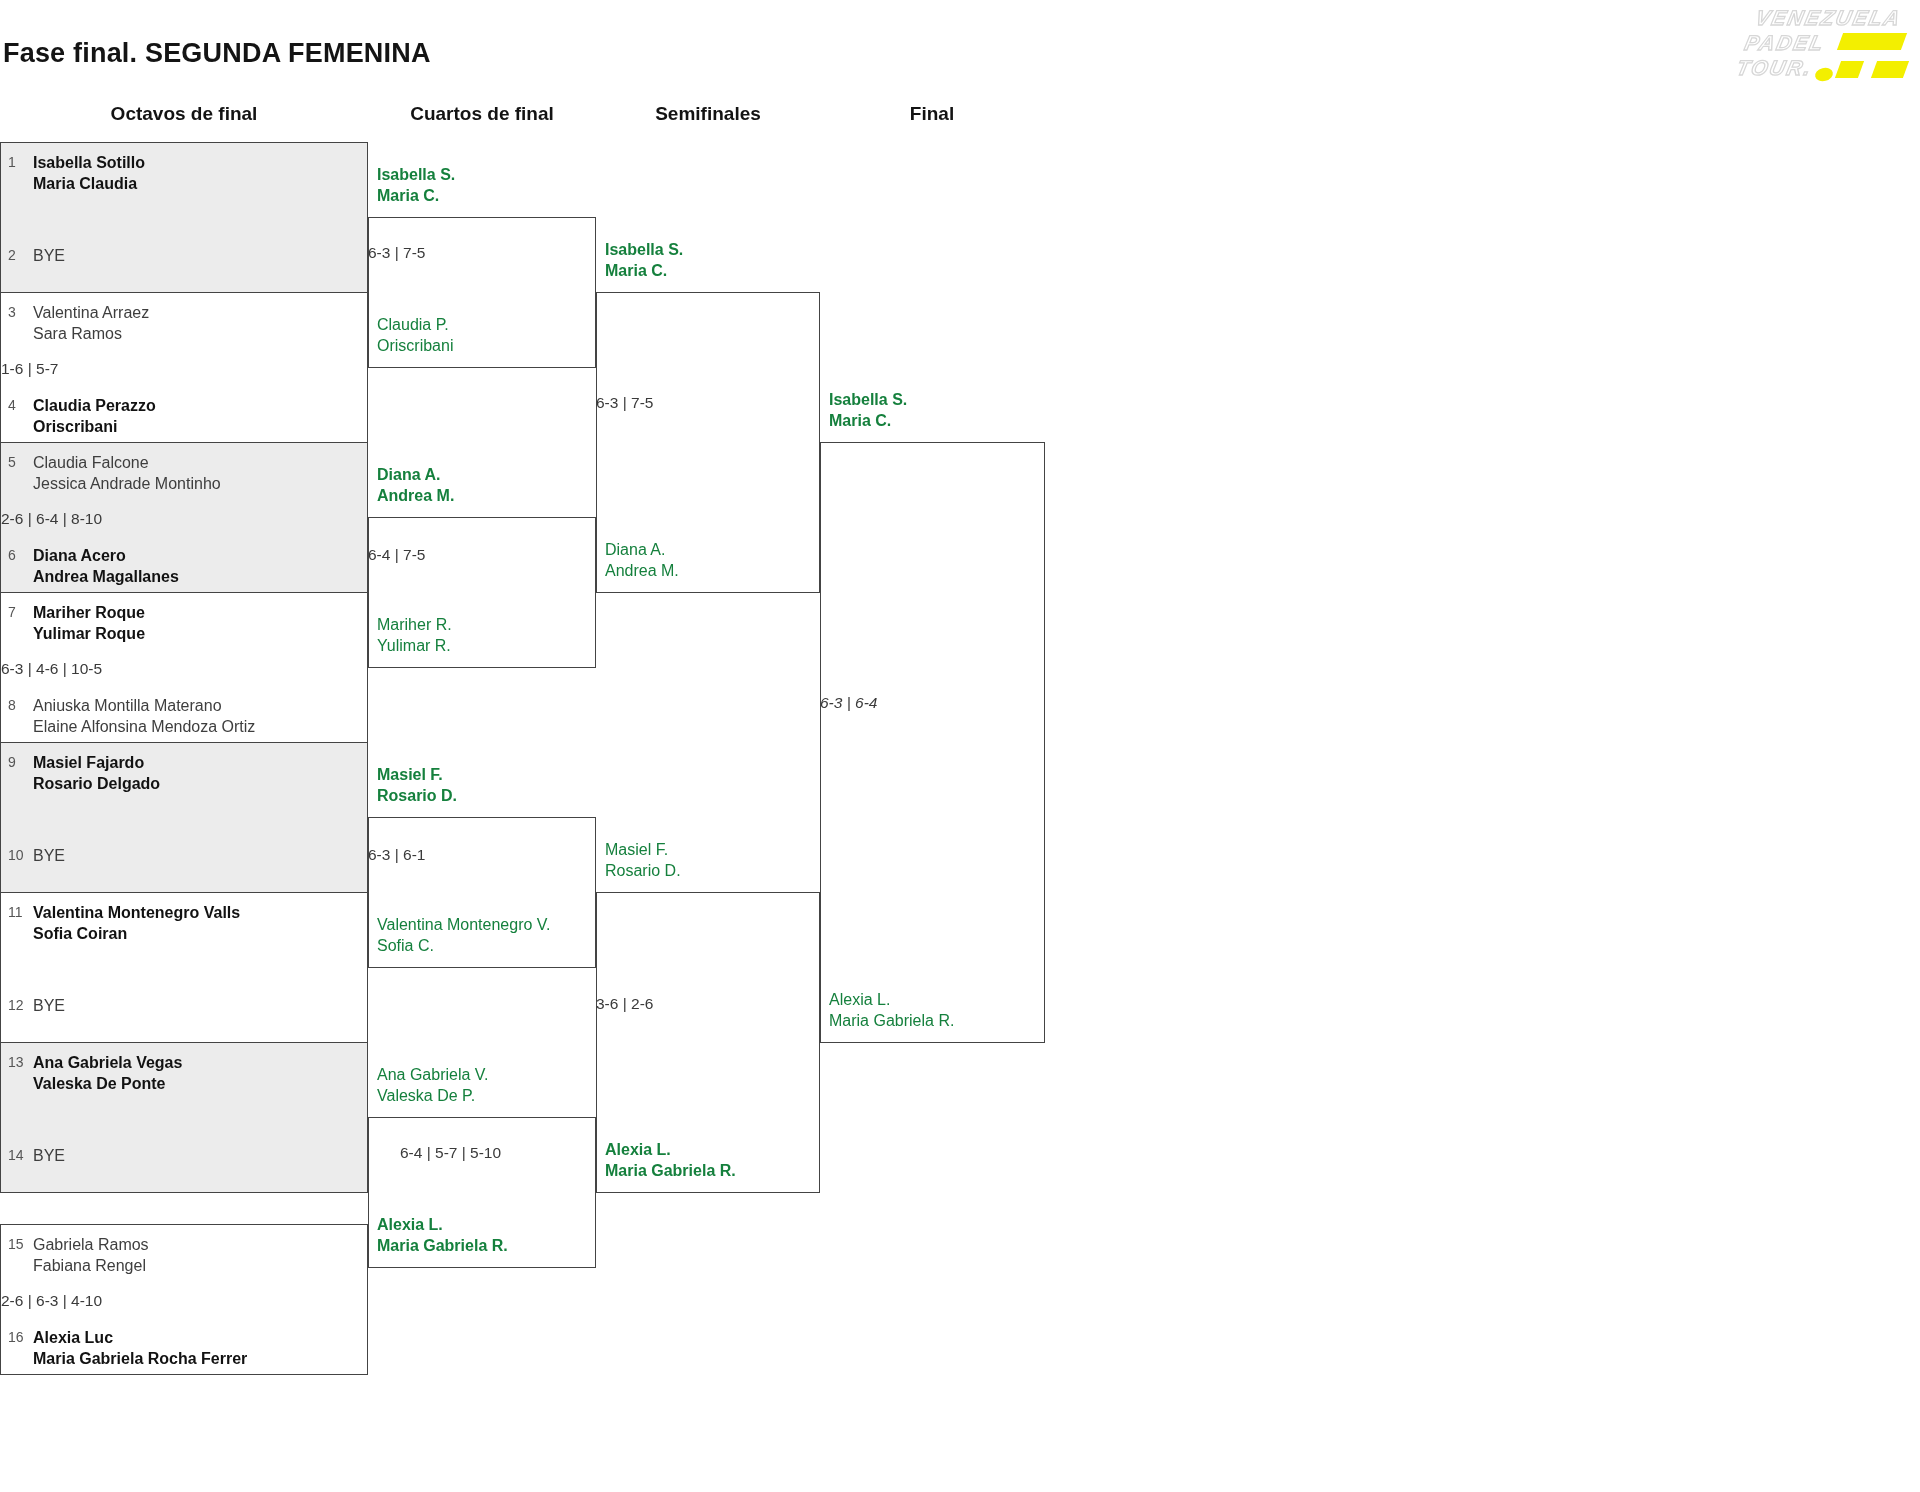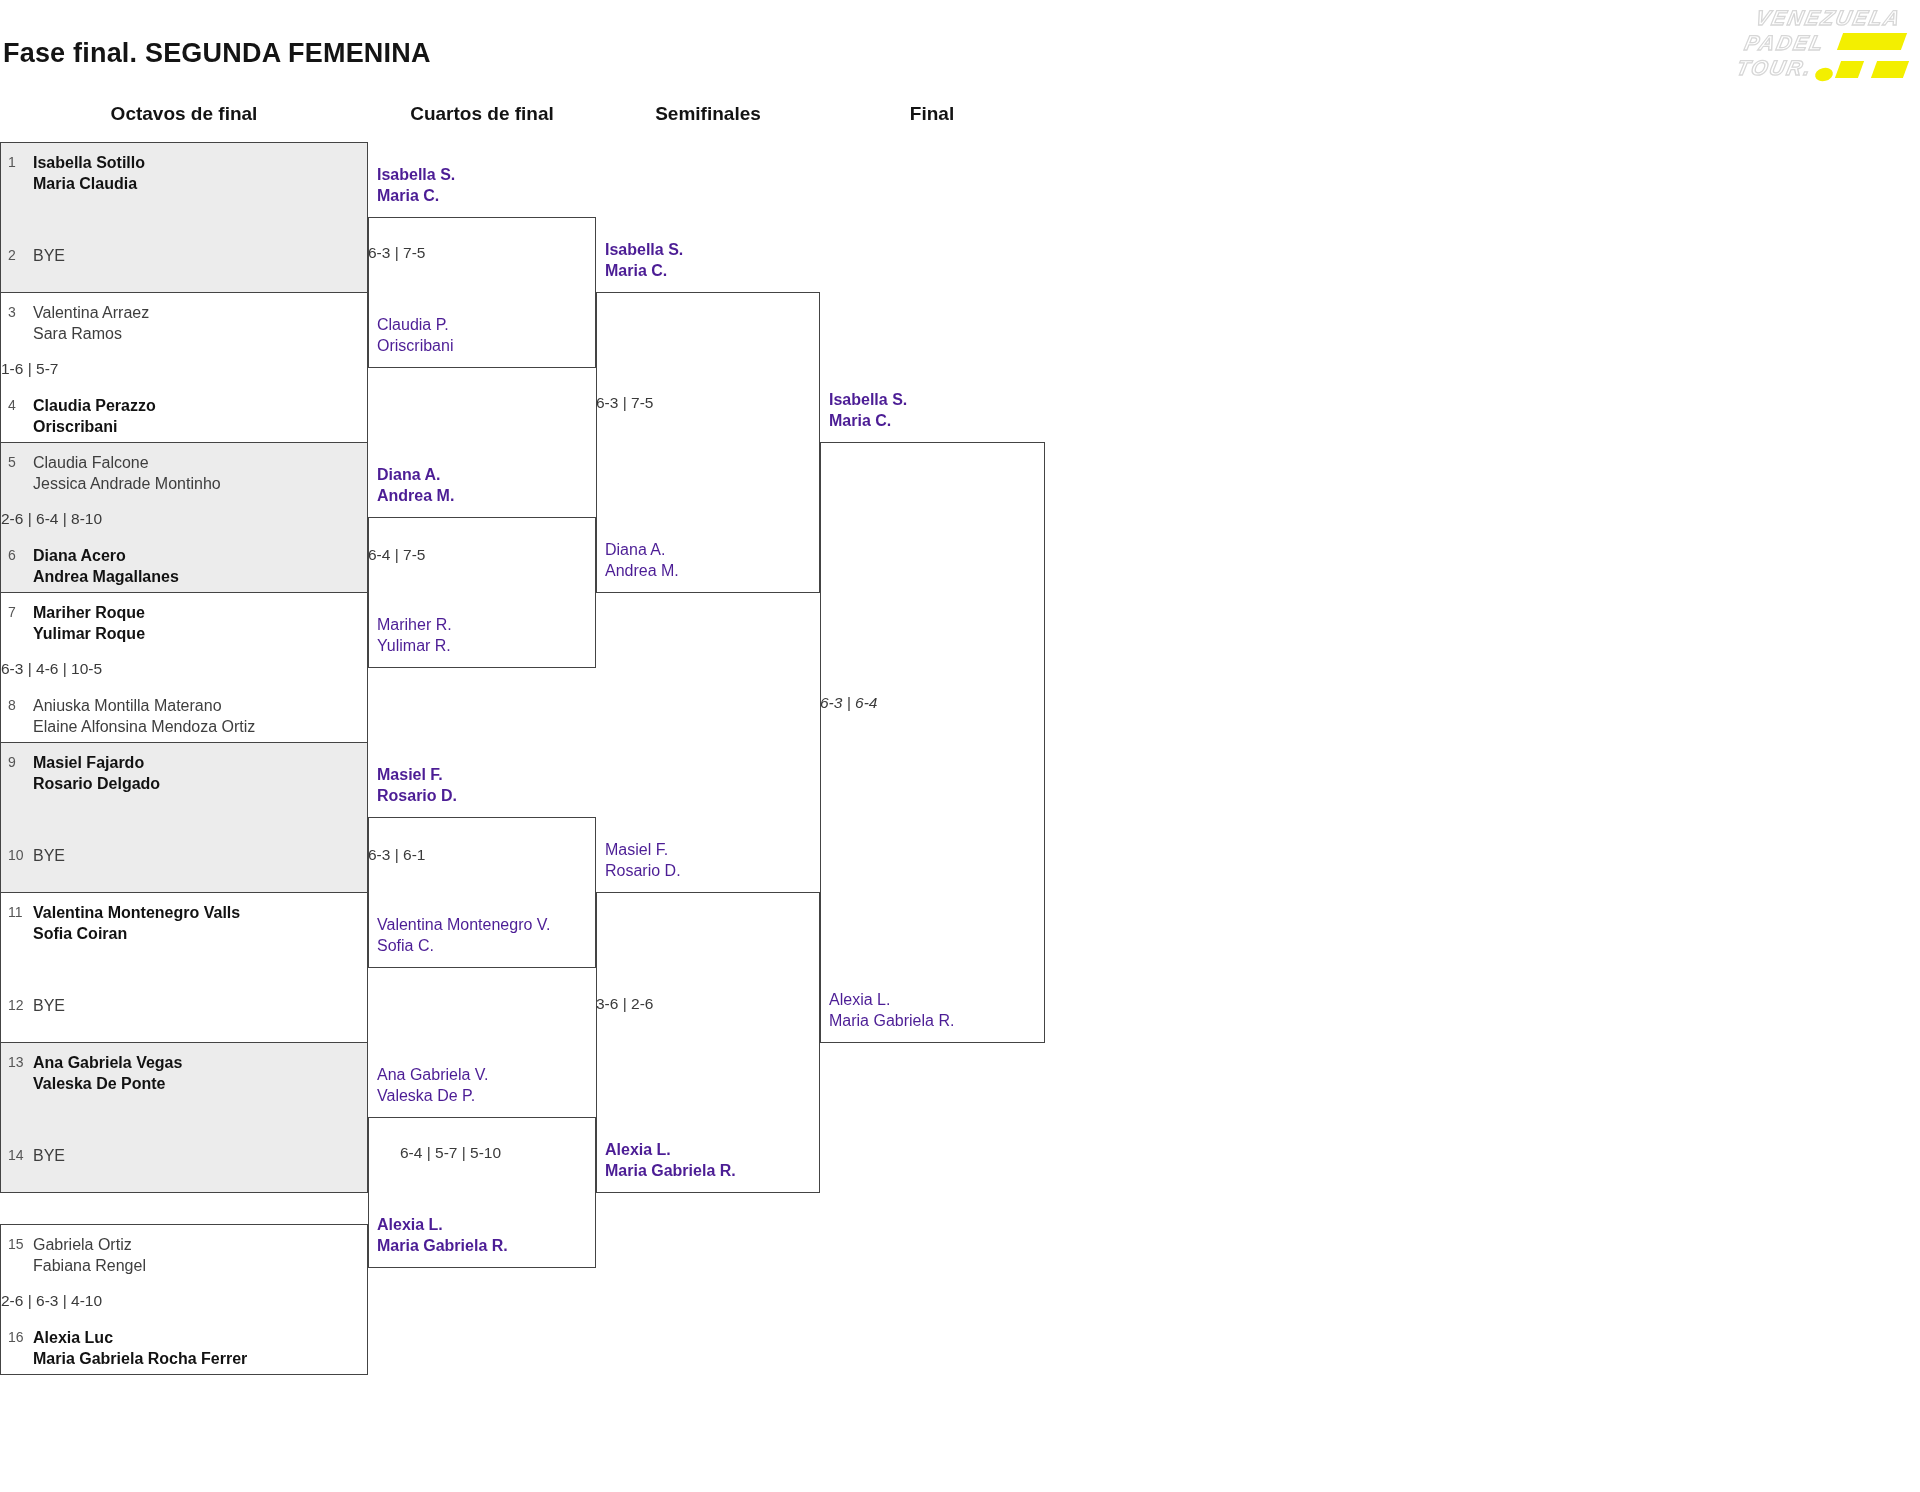--- a/index.html
+++ b/index.html
@@ -17,21 +17,21 @@
   .trow{position:absolute;left:7px;display:flex;align-items:flex-start;}
   .seed{width:25px;flex:none;font-size:14px;line-height:21px;color:#555;}
   .names{font-size:16px;line-height:21px;color:#3e3e3e;}
   .names div{white-space:nowrap;}
   .b{font-weight:bold;color:#121212;}
 
   .score{position:absolute;font-size:15.5px;color:#3a3a3a;transform:translateY(-50%);}
 
   
   .panel{position:absolute;border:1px solid #444;box-sizing:border-box;background:transparent;}
-  .lbl{position:absolute;font-size:16px;line-height:21px;color:#4c1d95;}
+  .lbl{position:absolute;font-size:16px;line-height:21px;color:#15803d;}
   .lbl div{white-space:nowrap;}
 
   
   .logoline{position:absolute;font-style:italic;font-weight:bold;font-size:21px;letter-spacing:2px;
             color:#ffffff;-webkit-text-stroke:1.3px #d7d7d7;transform:skewX(-12deg);white-space:nowrap;}
   .bar{position:absolute;background:#f3ef00;transform:skewX(-20deg);}
   .dot{position:absolute;background:#f3ef00;border-radius:50%;transform:rotate(-14deg);}
 </style>
 </head>
 <body>
@@ -176,21 +176,21 @@
         <div>BYE</div>
         <div></div>
       </div>
     </div>
   </div>
 
   <div class="m16" style="top:1192px;margin-top:32px;">
     <div class="trow" style="top:9px">
       <span class="seed">15</span>
       <div class="names">
-        <div>Gabriela Ortiz</div>
+        <div>Gabriela Ramos</div>
         <div>Fabiana Rengel</div>
       </div>
     </div>
     <div class="score" style="left:0;width:368px;top:76px">2-6 | 6-3 | 4-10</div>
     <div class="trow" style="top:102px">
       <span class="seed">16</span>
       <div class="names b">
         <div>Alexia Luc</div>
         <div>Maria Gabriela Rocha Ferrer</div>
       </div>

